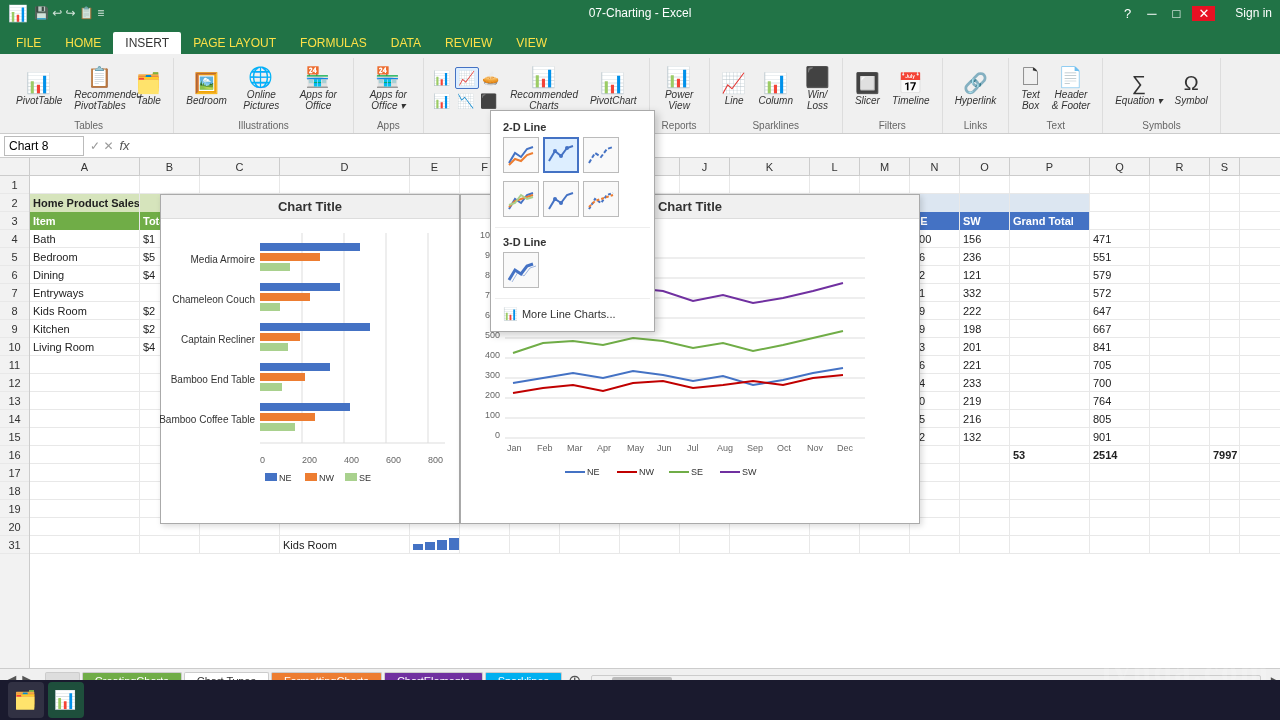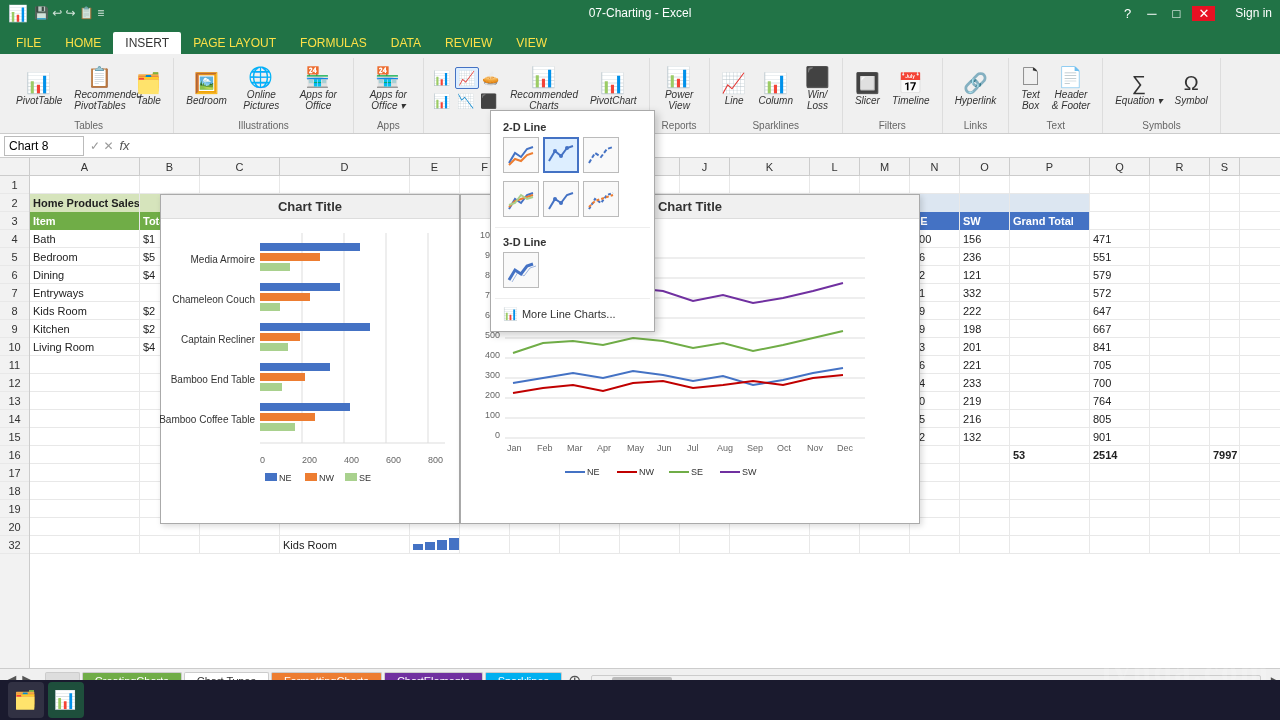--- a/index.html
+++ b/index.html
@@ -595,21 +595,21 @@
       <div class="row-num">11</div>
       <div class="row-num">12</div>
       <div class="row-num">13</div>
       <div class="row-num">14</div>
       <div class="row-num">15</div>
       <div class="row-num">16</div>
       <div class="row-num">17</div>
       <div class="row-num">18</div>
       <div class="row-num">19</div>
       <div class="row-num">20</div>
-      <div class="row-num">32</div>
+      <div class="row-num">31</div>
     </div>
 
     <div class="cells-area">
 
       <div class="grid-row">
         <div class="cell c-A"></div>
         <div class="cell c-B"></div>
         <div class="cell c-C"></div>
         <div class="cell c-D"></div>
         <div class="cell c-E"></div>

